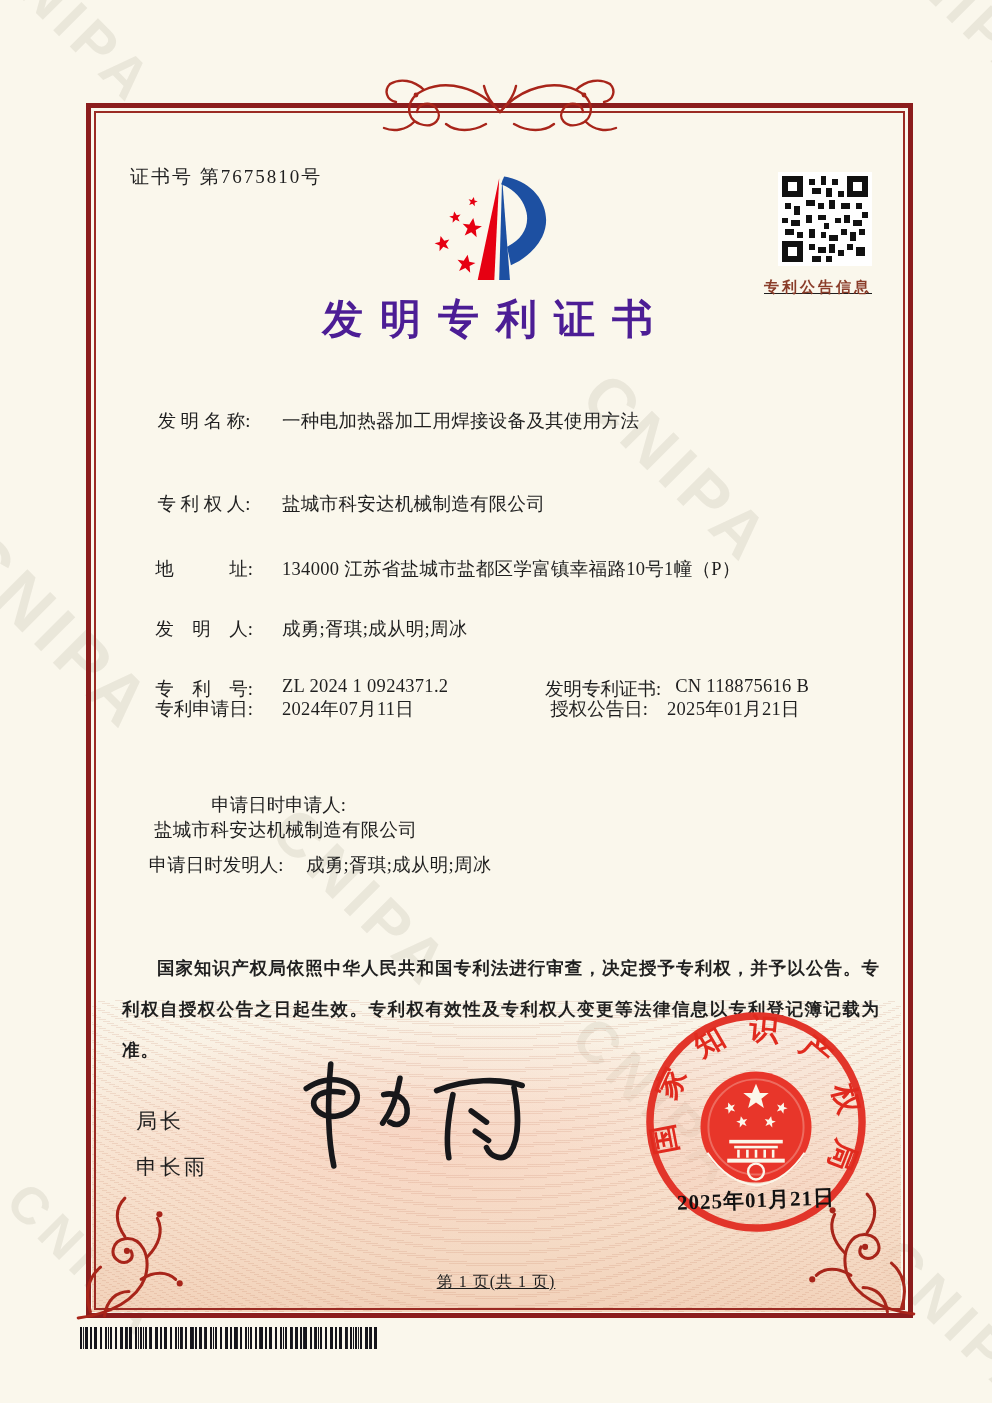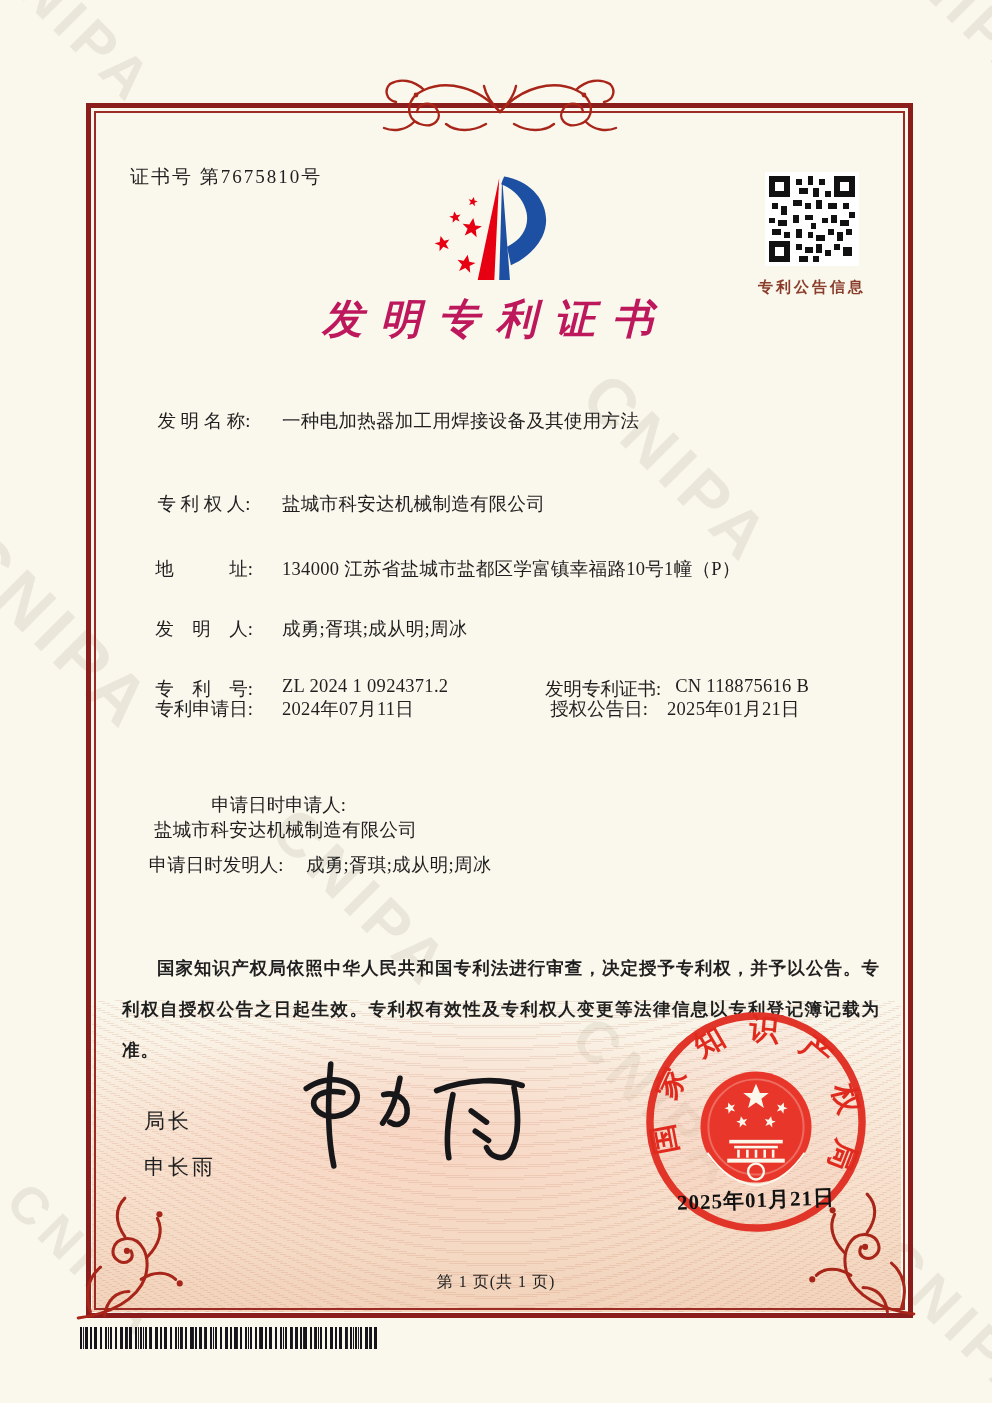--- a/index.html
+++ b/index.html
@@ -39,54 +39,54 @@
     position:absolute;left:92px;top:1000px;width:809px;height:312px;z-index:1;
     background-image:
       repeating-radial-gradient(140% 100% at 50% 165%, rgba(185,105,75,.15) 0 1.5px, rgba(185,105,75,0) 1.5px 8px),
       radial-gradient(60% 55% at 40% 42%, rgba(246,175,155,.30), rgba(246,175,155,0) 70%),
       linear-gradient(180deg, rgba(246,219,198,0) 0%, rgba(246,215,192,.65) 55%, #f2d2ba 100%);
   }
   .ornament{position:absolute;z-index:3;}
   
   .cert-no{position:absolute;left:130px;top:164px;font-size:19px;letter-spacing:2px;z-index:4;}
   .logo{position:absolute;left:424px;top:170px;width:166px;height:128px;z-index:4;}
-  .qr-wrap{position:absolute;left:752px;top:172px;width:120px;text-align:center;z-index:4;}
+  .qr-wrap{position:absolute;left:752px;top:172px;width:120px;text-align:right;z-index:4;text-decoration:underline;}
   .qr{width:86px;height:86px;background:#fff;padding:4px;display:inline-block;}
   .qr-label{margin-top:12px;font-size:15px;letter-spacing:3px;color:#8a3d2a;font-weight:700;}
   .title{
     position:absolute;left:0;top:292px;width:100%;
     text-align:center;font-size:41px;font-weight:700;letter-spacing:17px;
-    z-index:4;color:#be185d;font-style:italic;
+    z-index:4;color:#4c1d95;
   }
   
   .row{position:absolute;left:140px;display:flex;font-size:18.5px;z-index:4;white-space:pre;text-align:center;}
   .lbl{min-width:128px;}
   .val{margin-left:14px;letter-spacing:.3px;}
   .cell-right{position:absolute;left:405px;display:flex;white-space:pre;}
   .cell-right .lbl{min-width:108px;}
   
   .statement{
     position:absolute;left:122px;top:948px;width:758px;
     font-size:17.5px;font-weight:700;line-height:41px;
     text-align:justify;text-indent:2em;letter-spacing:1px;
     z-index:4;
   }
   
-  .officer{position:absolute;left:144px;top:1098px;font-size:21px;line-height:46px;letter-spacing:3px;z-index:4;}
+  .officer{position:absolute;left:136px;top:1098px;font-size:21px;line-height:46px;letter-spacing:3px;z-index:4;}
   .signature{position:absolute;left:268px;top:1058px;width:268px;height:112px;z-index:4;}
   
   .seal{position:absolute;left:642px;top:1008px;width:228px;height:228px;z-index:5;}
   .seal-date{
     position:absolute;left:650px;top:1186px;width:212px;text-align:center;
     font-size:21px;font-weight:700;color:#121212;transform:rotate(-2deg);z-index:6;
     letter-spacing:1px;
   }
   .footer{
     position:absolute;left:0;top:1272px;width:100%;text-align:center;
-    font-size:16px;z-index:4;letter-spacing:1px;
+    font-size:16px;z-index:4;letter-spacing:1px;text-decoration:underline;
   }
   .barcode{
     position:absolute;left:80px;top:1327px;width:300px;height:22px;z-index:4;
     background-image:
       repeating-linear-gradient(90deg,#14141a 0 2px,transparent 2px 5px),
       repeating-linear-gradient(90deg,#14141a 0 1px,transparent 1px 7px),
       repeating-linear-gradient(90deg,transparent 0 3px,rgba(20,20,26,.92) 3px 4px,transparent 4px 11px);
   }
 </style>
 </head>

